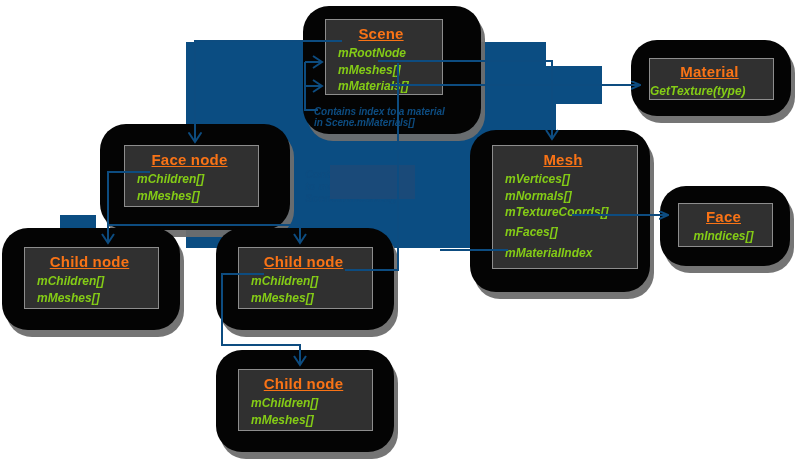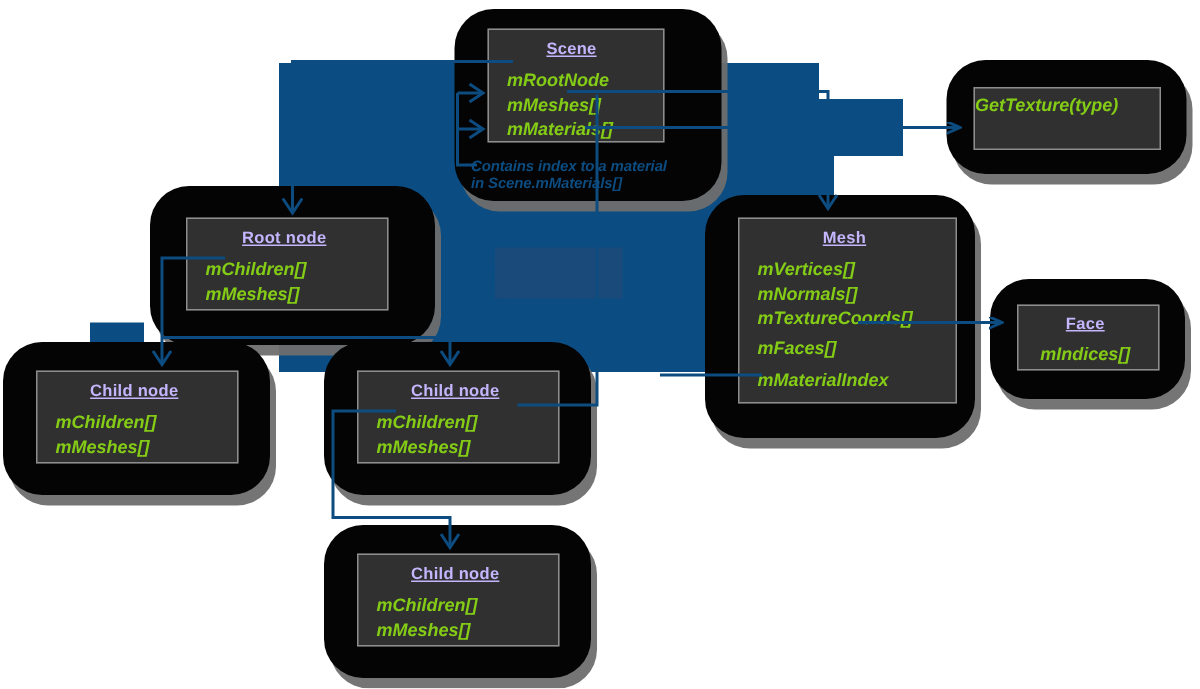--- a/index.html
+++ b/index.html
@@ -26,23 +26,23 @@
     background:#303030;
     border:1px solid #8d8d8d;
     box-sizing:border-box;
     display:flex;
     flex-direction:column;
     align-items:flex-start;
   }
   .node-title{
     width:100%;
     text-align:center;
-    color:#c4b5fd;
+    color:#f97316;
     font-weight:bold;
-    font-size:11px;
+    font-size:15px;
     text-decoration:underline;
     letter-spacing:.2px;
     line-height:19px;
     margin-bottom:2px;
   }
   .field{
     color:#84cc16;
     font-weight:bold;
     font-style:italic;
     font-size:12px;
@@ -110,25 +110,26 @@
     <div class="node-title">Scene</div>
     <div class="field">mRootNode</div>
     <div class="field">mMeshes[]</div>
     <div class="field">mMaterials[]</div>
   </div>
 
   <div class="note" style="left:314px;top:106px;width:175px;">Contains index to a material
 in Scene.mMaterials[]</div>
 
   <div class="panel" style="left:649px;top:58px;width:125px;height:42px;padding:3px 4px 0 0;">
+    <div class="node-title">Material</div>
     <div class="field" style="padding-left:0;width:100%;">GetTexture(type)</div>
   </div>
 
   <div class="panel" style="left:124px;top:145px;width:135px;height:62px;padding:4px 4px 0 0;">
-    <div class="node-title">Root node</div>
+    <div class="node-title">Face node</div>
     <div class="field">mChildren[]</div>
     <div class="field">mMeshes[]</div>
   </div>
 
   <div class="panel" style="left:492px;top:145px;width:146px;height:124px;padding:4px 4px 0 0;">
     <div class="node-title">Mesh</div>
     <div class="field">mVertices[]</div>
     <div class="field">mNormals[]</div>
     <div class="field">mTextureCoords[]</div>
     <div class="field" style="padding-top:3px;">mFaces[]</div>

